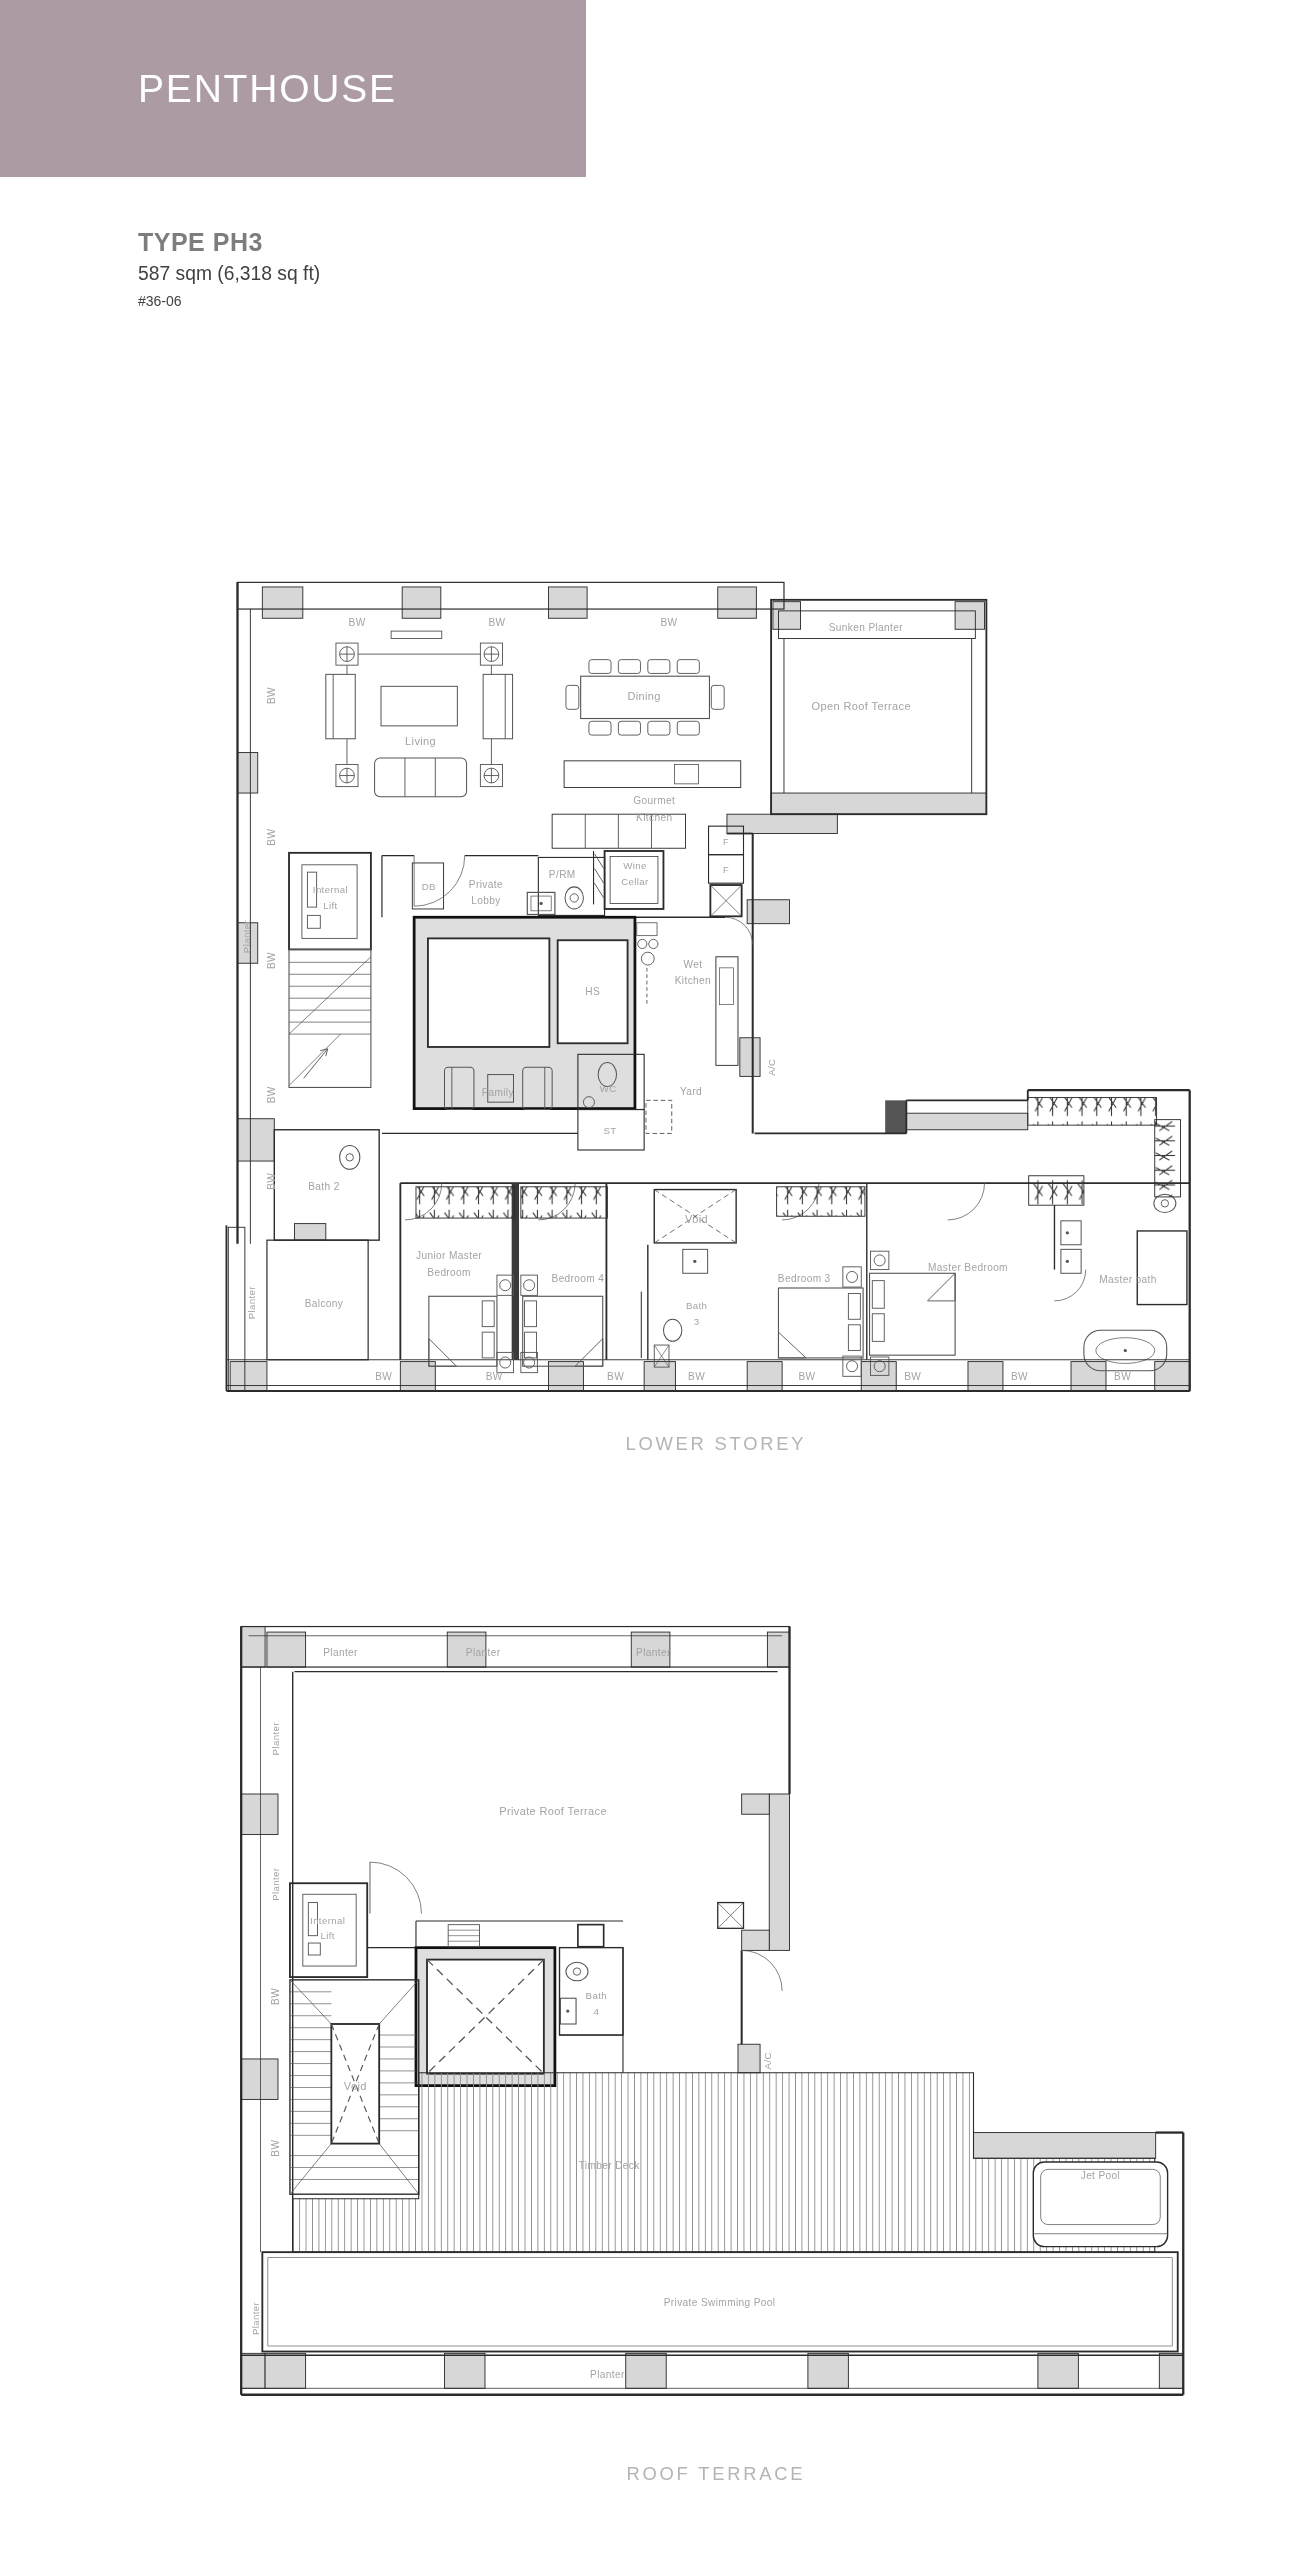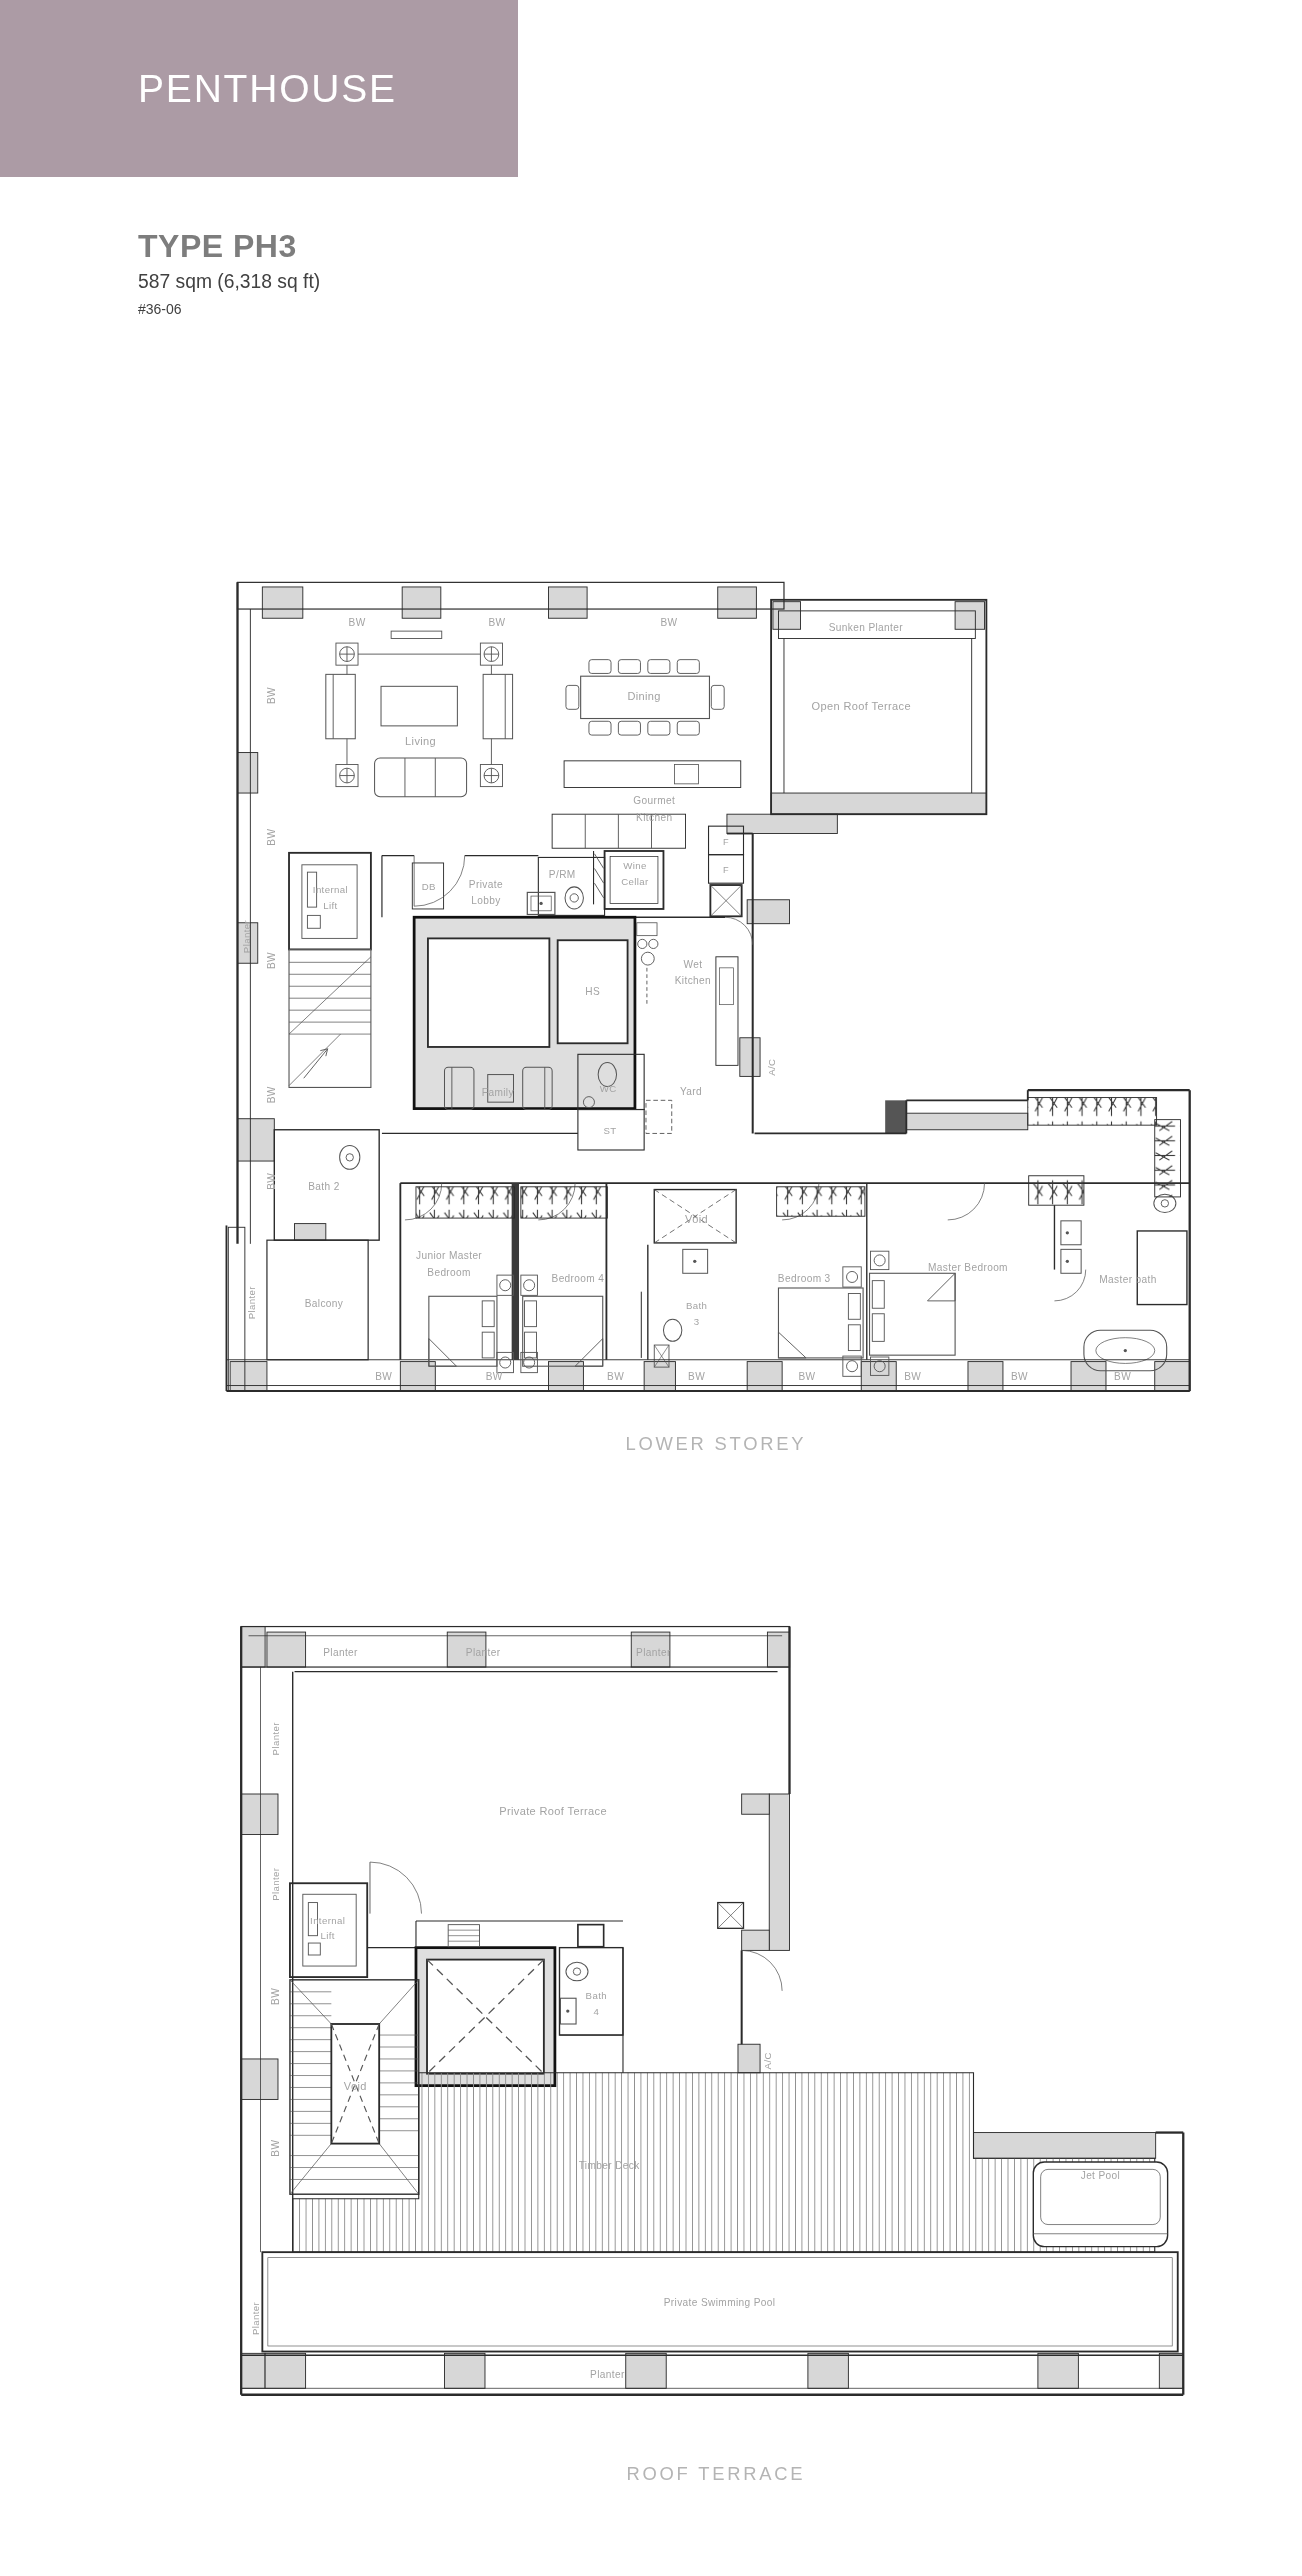--- a/index.html
+++ b/index.html
@@ -3,26 +3,26 @@
 <meta charset="utf-8">
 <style>
   :root{
     --banner-bg:#ac9ba5; --banner-text:#ffffff; --type-text:#7d7d7d; --info-text:#414141;
     --wall:#2b2b2b; --thin:#555555; --label:#a3a3a3; --caption:#b4b4b4;
     --gray-fill:#d7d7d7; --core-fill:#dedede;
   }
   html,body{margin:0;padding:0;background:#ffffff;}
   .page{position:relative;width:1303px;height:2576px;background:#ffffff;overflow:hidden;
         font-family:"Liberation Sans",sans-serif;}
-  .banner{position:absolute;left:0;top:0;width:518px;height:177px;background:var(--banner-bg);
+  .banner{position:absolute;left:0;top:0;width:586px;height:177px;background:var(--banner-bg);
           display:flex;align-items:center;}
   .banner-title{color:var(--banner-text);font-size:39px;letter-spacing:1.8px;font-weight:500;
                 padding-left:138px;}
   .info{position:absolute;left:138px;top:228px;}
-  .info-type{font-size:32px;font-weight:bold;color:var(--type-text);letter-spacing:0.5px;}
+  .info-type{font-size:25px;font-weight:bold;color:var(--type-text);letter-spacing:0.5px;}
   .info-area{font-size:19.3px;color:var(--info-text);margin-top:6px;}
   .info-unit{font-size:14px;color:var(--info-text);margin-top:8px;}
   svg.plan{position:absolute;left:0;top:0;}
   svg text{fill:var(--label);font-family:"Liberation Sans",sans-serif;text-anchor:middle;letter-spacing:0.4px;}
   svg text.caption{fill:var(--caption);font-size:20px;letter-spacing:3px;}
   .w{stroke:var(--wall);fill:none;}
   .t{stroke:var(--thin);fill:none;}
   .gf{fill:var(--gray-fill);stroke:var(--wall);stroke-width:1;}
   .cf{fill:var(--core-fill);stroke:#111;stroke-width:3;}
   .wh{fill:#ffffff;stroke:var(--wall);stroke-width:2;}

